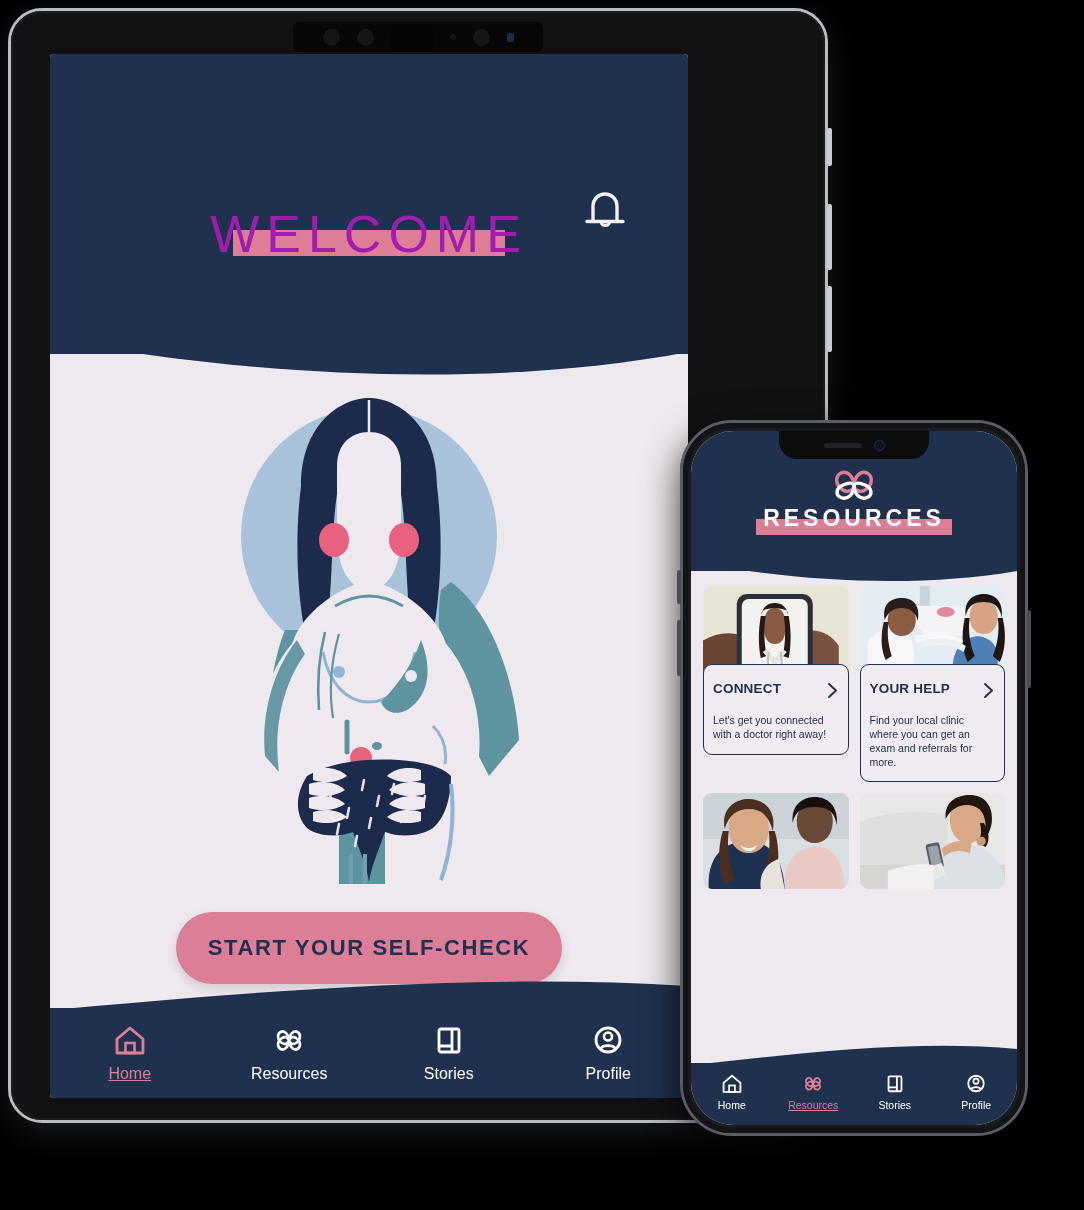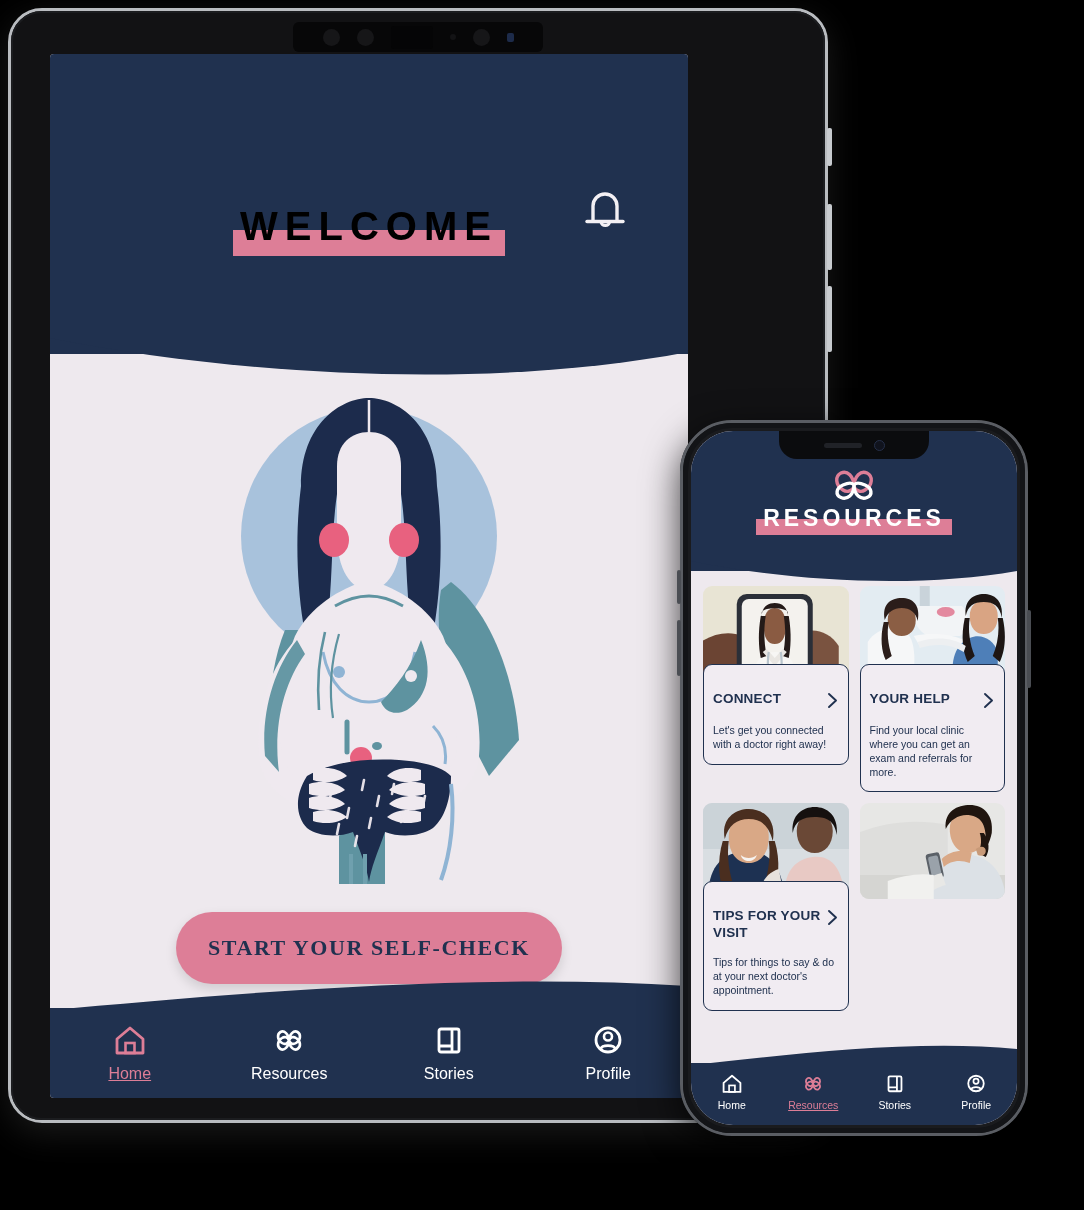--- a/index.html
+++ b/index.html
@@ -30,31 +30,31 @@
           background:#EEE9EE;overflow:hidden;border-radius:4px;}
 
   
   .t-header{position:absolute;left:0;top:0;width:100%;height:300px;background:#20314F;}
   .t-header-curve{position:absolute;left:0;top:250px;width:100%;height:90px;}
   .bell{position:absolute;right:60px;top:132px;}
 
   .t-title-wrap{position:absolute;left:0;right:0;top:150px;text-align:center;}
   .t-underline{position:absolute;left:50%;transform:translateX(-50%);top:176px;
           width:272px;height:26px;background:#DD7E97;}
-  .t-title{position:relative;z-index:2;color:#000000;font-size:40px;font-weight:bold;
+  .t-title{position:relative;z-index:2;color:#a21caf;font-size:52px;font-weight:normal;
           letter-spacing:7px;}
 
   
   .illus{position:absolute;left:50%;transform:translateX(-50%);top:330px;
           width:360px;height:500px;}
 
   .cta{position:absolute;left:50%;transform:translateX(-50%);top:858px;
        width:386px;height:72px;background:#DD7E97;border:none;border-radius:36px;
        color:#20314F;font-size:22px;font-weight:bold;letter-spacing:1.6px;
-       font-family:Liberation Serif, serif;cursor:pointer;
+       font-family:Liberation Sans, sans-serif;cursor:pointer;
        box-shadow:0 5px 12px rgba(0,0,0,.13);}
 
   
   .t-nav{position:absolute;left:0;bottom:0;width:100%;height:90px;background:#20314F;}
   .t-nav-curve{position:absolute;left:0;bottom:78px;width:100%;height:40px;}
   .t-nav-items{position:absolute;inset:0;display:flex;align-items:center;}
   .t-nav-item{flex:1;display:flex;flex-direction:column;align-items:center;gap:9px;cursor:pointer;}
   .t-nav-label{font-size:16px;color:#fff;}
   .t-nav-item.active .t-nav-label{color:#DD7E97;text-decoration:underline;}
 
@@ -87,21 +87,21 @@
   .p-underline{position:absolute;left:50%;transform:translateX(-50%);top:88px;
          width:196px;height:16px;background:#DD7E97;}
   .p-title{position:relative;z-index:2;color:#fff;font-size:23px;font-weight:bold;
          letter-spacing:4px;}
 
   .cards{position:absolute;left:12px;top:155px;right:12px;
          display:grid;grid-template-columns:1fr 1fr;gap:11px;}
   .card{position:relative;cursor:pointer;}
   .card-photo{height:96px;border-radius:9px;overflow:hidden;position:relative;}
   .card-body{position:relative;margin-top:-18px;background:#F1ECF2;
-         border:1.3px solid #20314F;border-radius:9px;padding:26px 9px 12px;}
+         border:1.3px solid #20314F;border-radius:9px;padding:16px 9px 12px;}
   .card-head{display:flex;align-items:flex-start;justify-content:space-between;gap:4px;}
   .card-title{color:#20314F;font-size:13.5px;font-weight:bold;line-height:1.22;letter-spacing:.2px;}
   .chev{flex:0 0 auto;margin-top:1px;}
   .card-desc{color:#20314F;font-size:10.5px;line-height:1.32;margin-top:15px;}
 
   .p-nav{position:absolute;left:0;bottom:0;width:100%;height:62px;background:#20314F;}
   .p-nav-curve{position:absolute;left:0;bottom:54px;width:100%;height:26px;}
   .p-nav-items{position:absolute;inset:0;display:flex;align-items:center;padding-bottom:4px;}
   .p-nav-item{flex:1;display:flex;flex-direction:column;align-items:center;gap:5px;cursor:pointer;}
   .p-nav-label{font-size:10.5px;color:#fff;}
@@ -371,29 +371,20 @@
             <path d="M92,30 C90,12 102,4 114,4 C126,4 138,12 136,32 C134,18 126,14 114,14 C102,14 94,18 92,30 Z" fill="#15100F"></path>
             <path d="M8,96 C6,64 22,50 44,48 C66,46 82,62 84,96 Z" fill="#1D3152"></path>
             <path d="M28,34 C28,20 36,12 48,12 C60,12 68,20 68,34 C68,50 60,60 48,60 C36,60 28,50 28,34 Z" fill="#D9A886"></path>
             <path d="M24,36 C20,16 34,6 48,6 C62,6 76,16 72,38 C68,22 60,16 48,16 C36,16 28,22 24,36 Z" fill="#4A2E1F"></path>
             <path d="M22,38 C16,58 18,78 24,92 L34,86 C28,70 26,52 28,38 Z" fill="#4A2E1F"></path>
             <path d="M74,38 C80,58 78,78 72,92 L62,86 C68,70 70,52 68,38 Z" fill="#4A2E1F"></path>
             <path d="M40,52 C44,56 52,56 56,52 C54,60 42,60 40,52 Z" fill="#F6F3F0"></path>
             <path d="M60,96 C58,80 66,70 78,66 L84,96 Z" fill="#E8E2DC"></path>
           </svg>
         </div>
-        <div class="card-body">
-          <div class="card-head">
-            <span class="card-title">TIPS FOR YOUR VISIT</span>
-            <svg class="chev" width="13" height="17" viewBox="0 0 13 17">
-              <path d="M3,2 L10,8.5 L3,15" fill="none" stroke="#20314F" stroke-width="1.9" stroke-linecap="round" stroke-linejoin="round"></path>
-            </svg>
-          </div>
-          <div class="card-desc">Tips for things to say &amp; do at your next doctor's appointment.</div>
-        </div>
       </div>
 
       <div class="card">
         <div class="card-photo">
           <svg viewBox="0 0 150 96" preserveAspectRatio="xMidYMid slice" width="100%" height="100%">
             <rect width="150" height="96" fill="#E7E7E5"></rect>
             <path d="M0,30 C30,18 60,16 90,22 L90,96 L0,96 Z" fill="#DEDEDC"></path>
             <rect x="0" y="72" width="150" height="24" fill="#D5D5D2"></rect>
             <path d="M62,96 C64,70 80,54 104,52 C128,50 146,66 148,96 Z" fill="#DCE1E6"></path>
             <path d="M92,26 C92,14 100,8 110,8 C120,8 128,14 128,28 C128,42 120,50 110,50 C100,50 92,40 92,26 Z" fill="#D9A886"></path>

